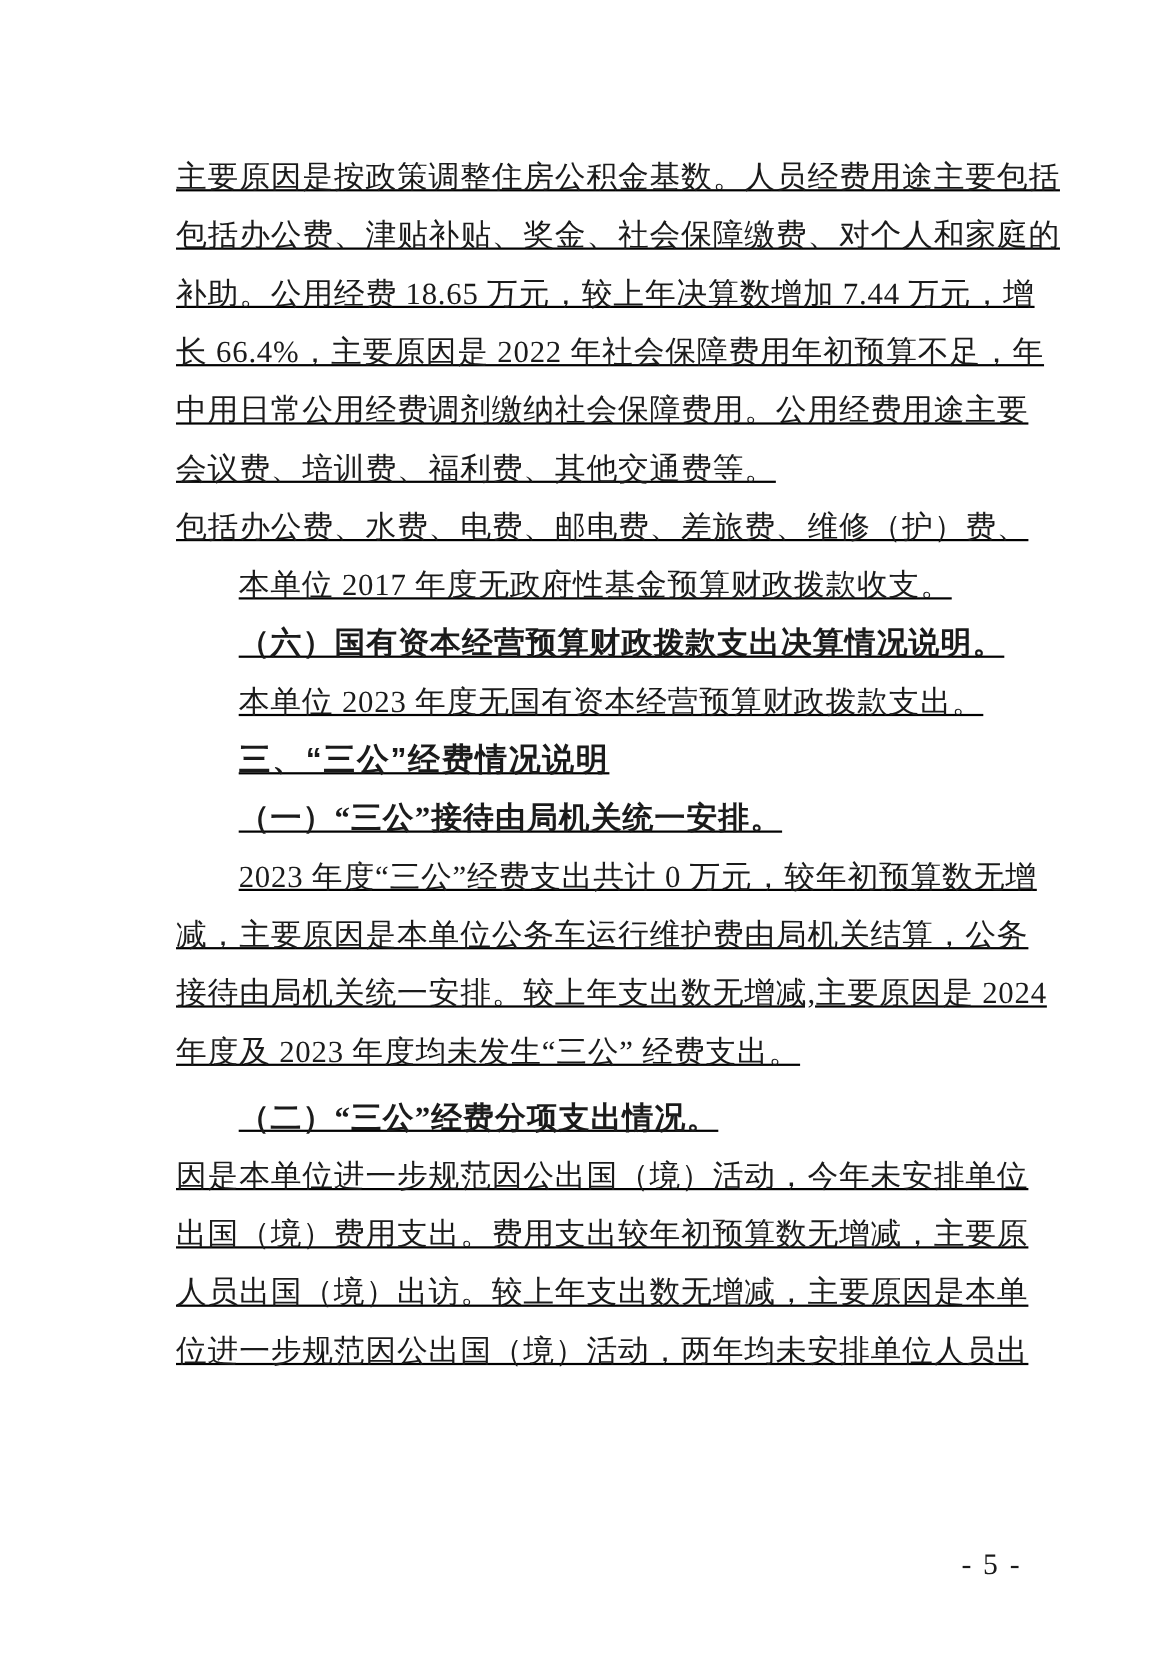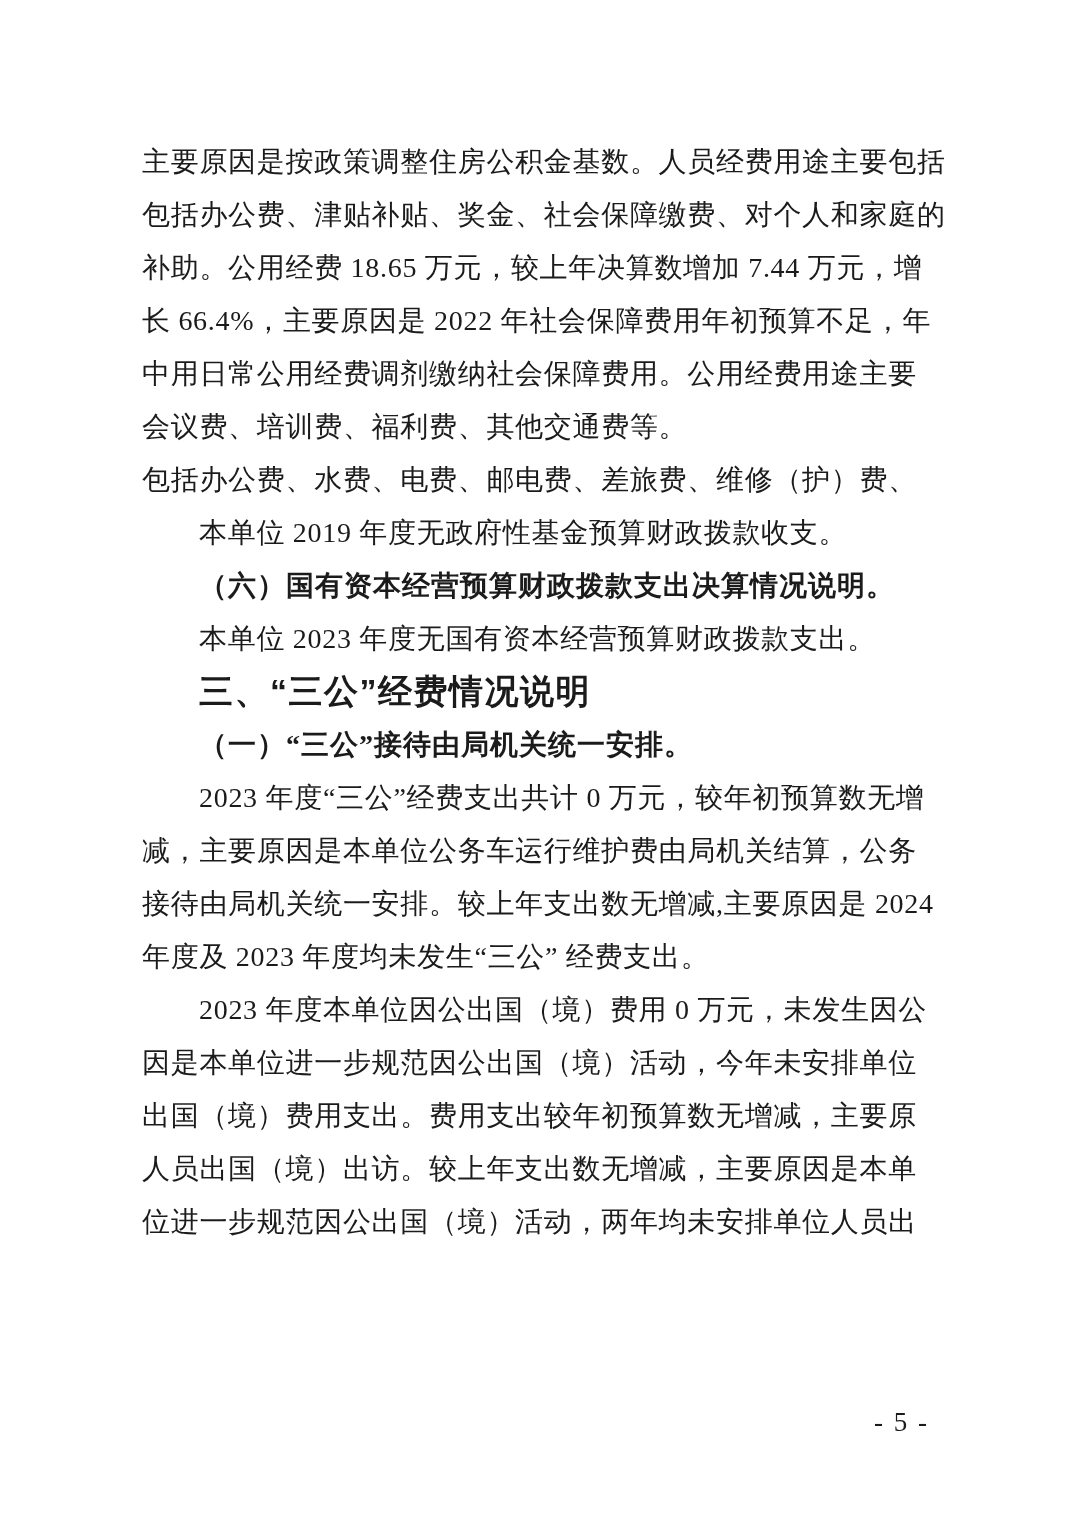--- a/index.html
+++ b/index.html
@@ -10,41 +10,42 @@
   .page {
     position: relative;
     width: 1069px;
     height: 1515px;
     background: #ffffff;
     overflow: hidden;
     font-family: "Liberation Serif", serif;
   }
   .content {
     position: absolute;
-    left: 142px;
+    left: 160px;
     top: 135px;
     width: 812px;
+    text-decoration: underline;
   }
   .line {
     height: 53px;
     line-height: 53px;
     font-size: 28px;
     letter-spacing: 0.7px;
     color: #1b1b1b;
     white-space: nowrap;
     font-family: "Liberation Serif", serif;
   }
   .line.kaiti {
     font-weight: bold;
     letter-spacing: 1px;
     font-family: "Liberation Serif", serif;
   }
   .line.hei {
     font-weight: bold;
-    font-size: 34px;
+    font-size: 29px;
     letter-spacing: 1.5px;
     font-family: "Liberation Sans", sans-serif;
   }
   .line.indent {
     margin-left: 57px;
   }
   .line.gap-before {
     margin-top: 7px;
   }
   .page-number {
@@ -62,29 +63,29 @@
 
 <div class="page">
   <div class="content">
       <div class="line body">主要原因是按政策调整住房公积金基数。人员经费用途主要包括</div>
       <div class="line body">包括办公费、津贴补贴、奖金、社会保障缴费、对个人和家庭的</div>
       <div class="line body">补助。公用经费 18.65 万元，较上年决算数增加 7.44 万元，增</div>
       <div class="line body">长 66.4%，主要原因是 2022 年社会保障费用年初预算不足，年</div>
       <div class="line body">中用日常公用经费调剂缴纳社会保障费用。公用经费用途主要</div>
       <div class="line body">会议费、培训费、福利费、其他交通费等。</div>
       <div class="line body">包括办公费、水费、电费、邮电费、差旅费、维修（护）费、</div>
-      <div class="line body indent">本单位 2019 年度无政府性基金预算财政拨款收支。</div>
+      <div class="line body indent">本单位 2017 年度无政府性基金预算财政拨款收支。</div>
       <div class="line kaiti indent">（六）国有资本经营预算财政拨款支出决算情况说明。</div>
       <div class="line body indent">本单位 2023 年度无国有资本经营预算财政拨款支出。</div>
       <div class="line hei indent">三、“三公”经费情况说明</div>
       <div class="line kaiti indent">（一）“三公”接待由局机关统一安排。</div>
       <div class="line body indent">2023 年度“三公”经费支出共计 0 万元，较年初预算数无增</div>
       <div class="line body">减，主要原因是本单位公务车运行维护费由局机关结算，公务</div>
       <div class="line body">接待由局机关统一安排。较上年支出数无增减,主要原因是 2024</div>
       <div class="line body">年度及 2023 年度均未发生“三公” 经费支出。</div>
-      <div class="line body indent">2023 年度本单位因公出国（境）费用 0 万元，未发生因公</div>
+      <div class="line kaiti indent gap-before">（二）“三公”经费分项支出情况。</div>
       <div class="line body">因是本单位进一步规范因公出国（境）活动，今年未安排单位</div>
       <div class="line body">出国（境）费用支出。费用支出较年初预算数无增减，主要原</div>
       <div class="line body">人员出国（境）出访。较上年支出数无增减，主要原因是本单</div>
       <div class="line body">位进一步规范因公出国（境）活动，两年均未安排单位人员出</div>
     </div>
   <div class="page-number">- 5 -</div>
 </div>
 
 </body></html>

